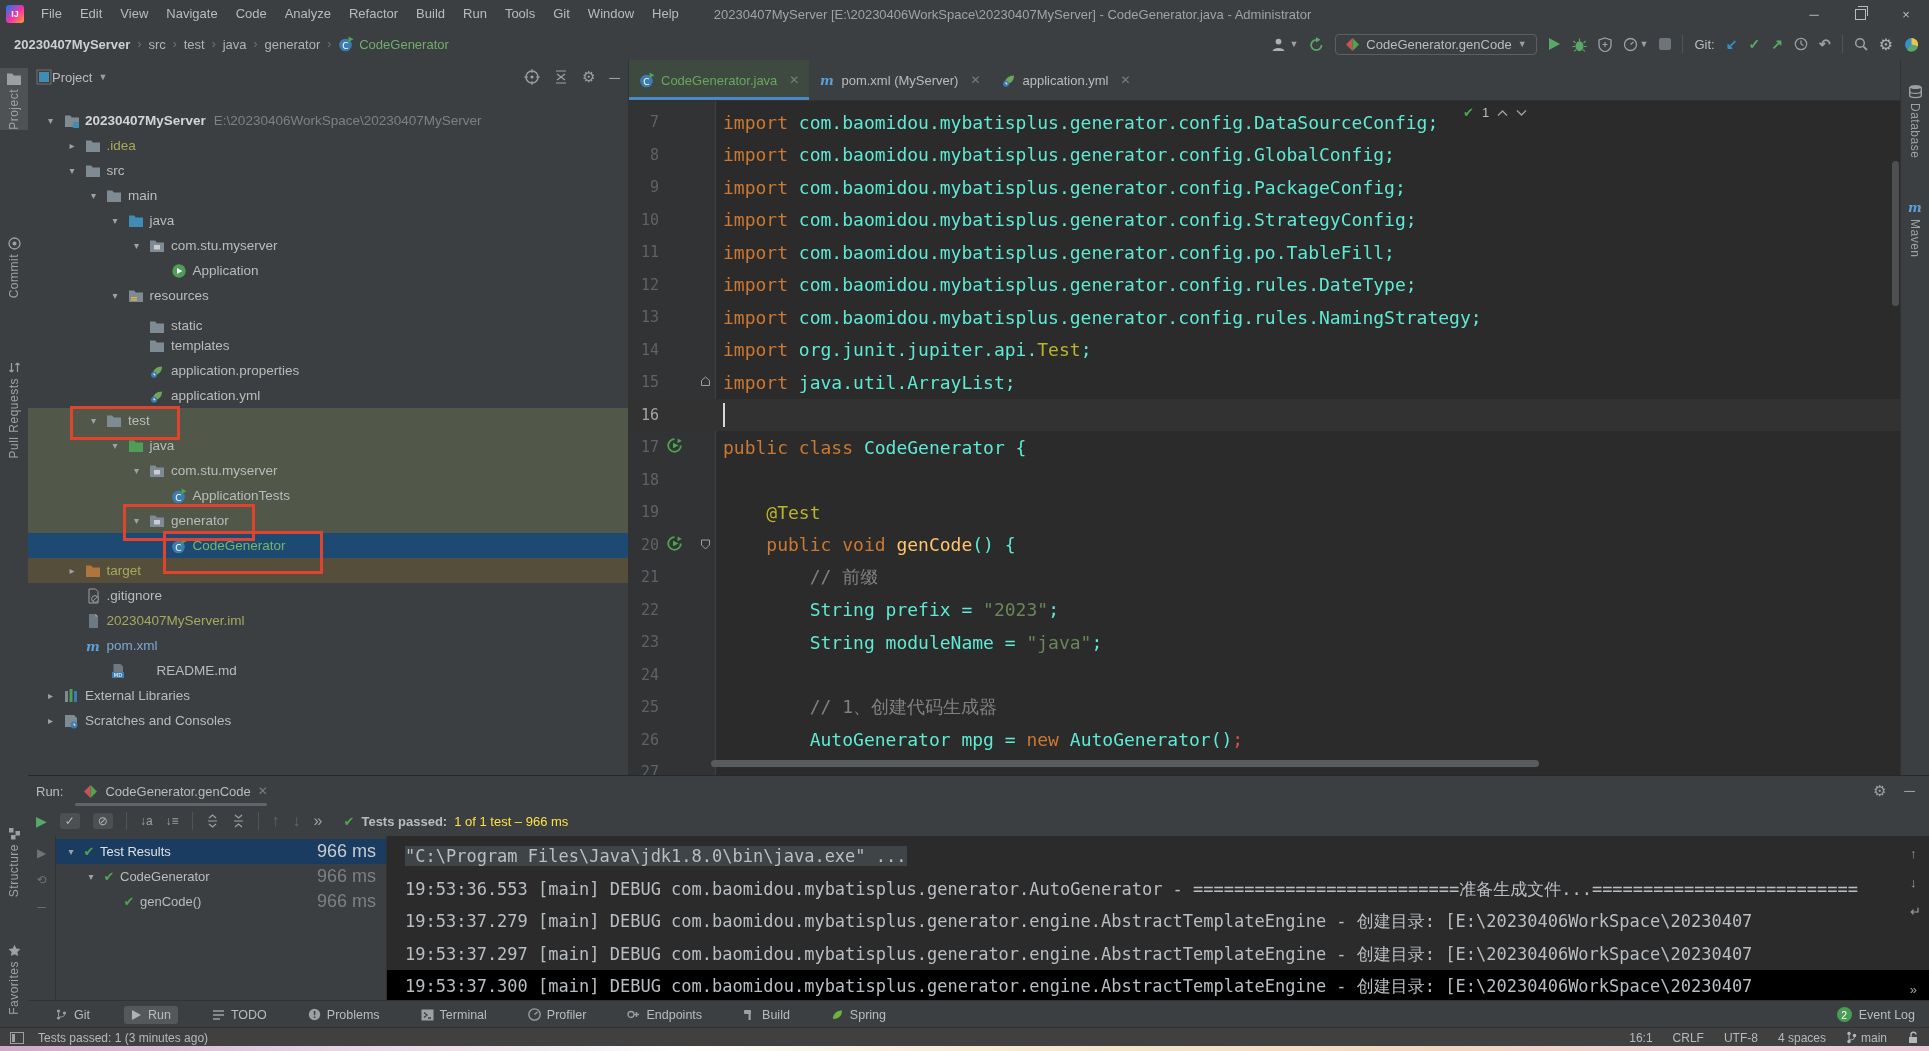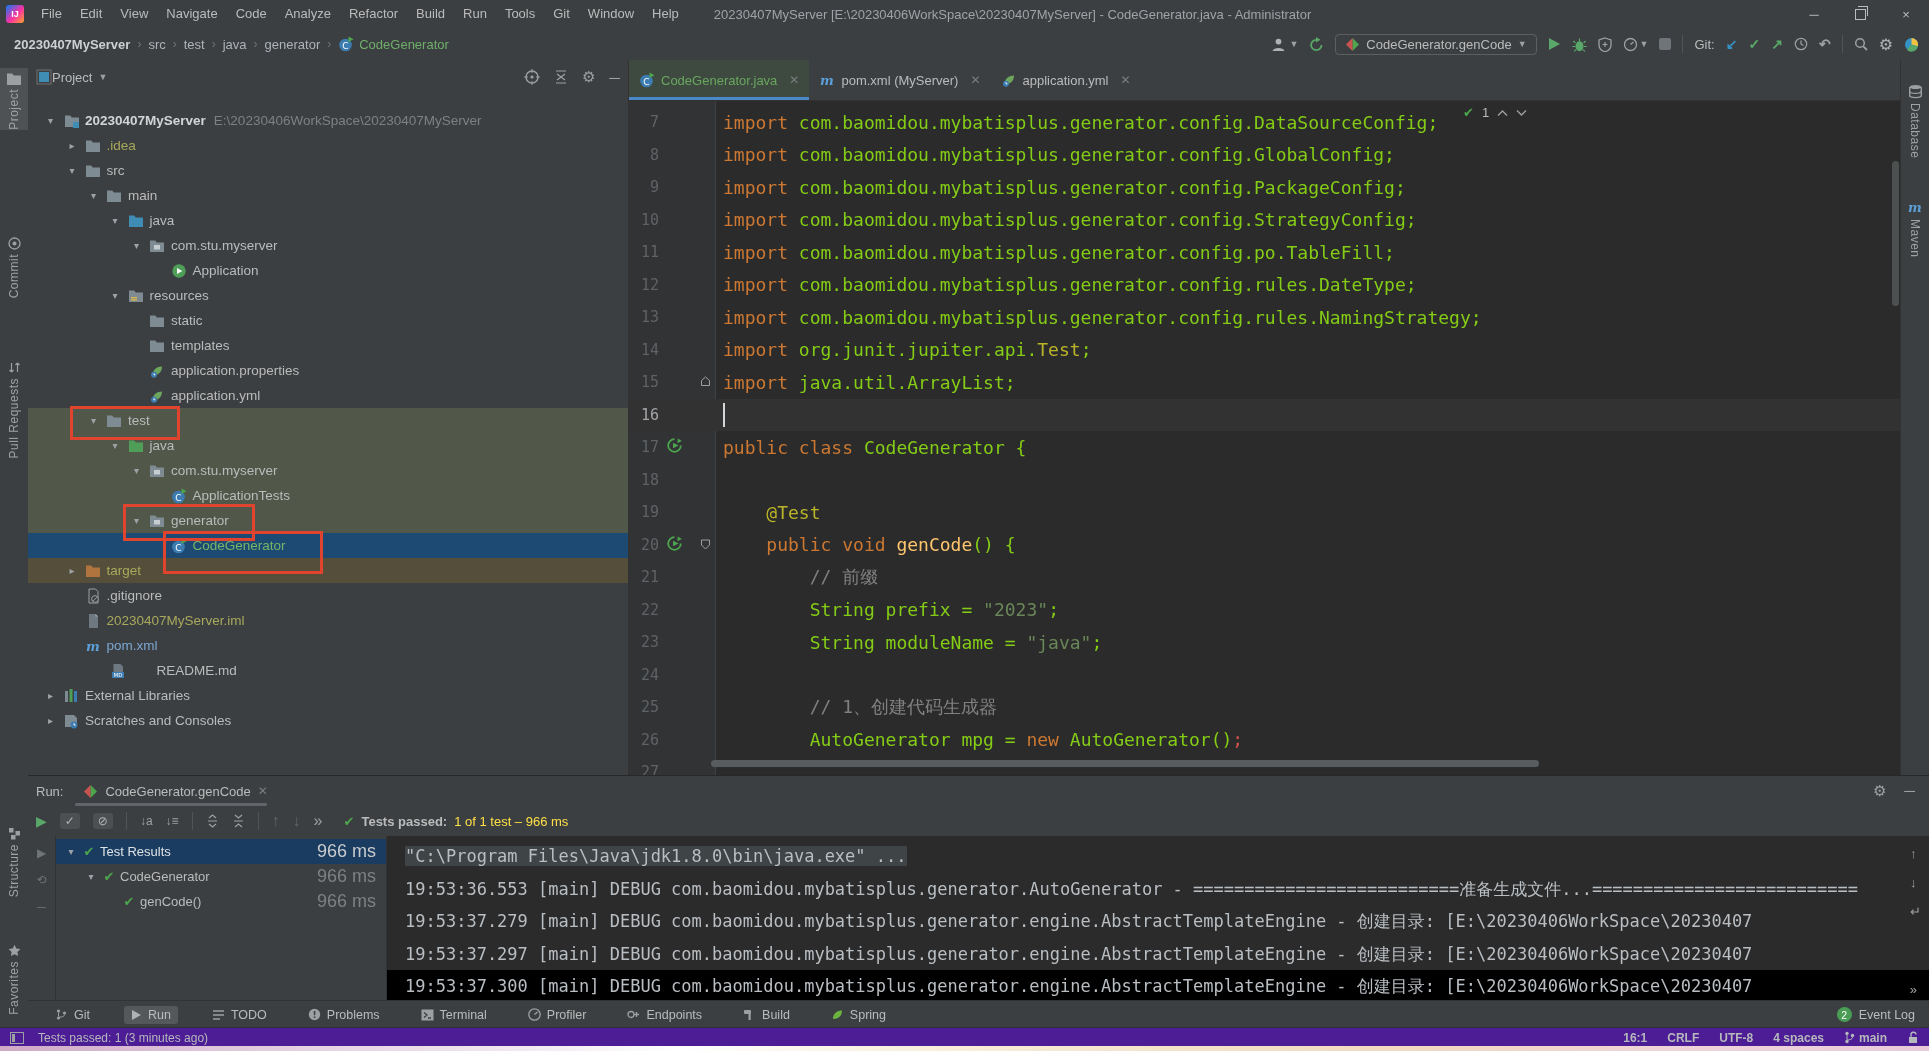--- a/index.html
+++ b/index.html
@@ -72,21 +72,21 @@
   .code-area{position:absolute;left:0;top:41px;right:0;bottom:0;}
   .gutter-bg{position:absolute;left:0;top:0;bottom:0;width:86px;background:#313335;border-right:1px solid #3f4244;}
   .code-lines{position:absolute;left:0;top:5px;right:0;font-family:"DejaVu Sans Mono",monospace;font-size:18px;}
   .code-line{height:32.5px;position:relative;display:flex;align-items:center;}
   .code-line.caret-line{background:#323232;}
   .ln-num{position:absolute;left:0;width:30px;text-align:right;color:#606366;font-size:15px;font-family:"DejaVu Sans Mono",monospace;}
   .caret-line .ln-num{color:#a4a7aa;}
   .gut-run{position:absolute;left:38px;top:7px;}
   .gut-fold{position:absolute;left:71px;top:10px;}
   .ln-text{margin-left:94px;white-space:pre;}
-  .tok-kw{color:#cc7832;}.tok-pl{color:#84cc16;}.tok-ann{color:#bbb529;}
+  .tok-kw{color:#cc7832;}.tok-pl{color:#5eead4;}.tok-ann{color:#bbb529;}
   .tok-mn{color:#ffc66d;}.tok-str{color:#6a8759;}.tok-cmt{color:#808080;}.tok-err{color:#d25252;}
   .caret-bar{display:inline-block;width:2px;height:24px;background:#d4d7da;vertical-align:middle;}
   .inspect{position:absolute;left:834px;top:4px;display:flex;align-items:center;gap:8px;
     color:#bbbbbb;font-size:13px;}
   .inspect .chev{color:#9da0a3;}
   .vscroll{position:absolute;right:2px;top:60px;width:7px;height:145px;background:#5a5d5f;border-radius:4px;opacity:.75;}
   .hscroll{position:absolute;left:82px;bottom:8px;width:828px;height:7px;background:#595c5e;border-radius:4px;}
   
   .run-panel{position:absolute;left:28px;top:775px;right:0;height:225px;background:#3c3f41;border-top:1px solid #282828;}
   .rp-header{height:30px;display:flex;align-items:center;color:#bbbbbb;font-size:13px;position:relative;}
@@ -126,26 +126,26 @@
   .con-more{position:absolute;right:12px;bottom:4px;color:#9da0a3;font-size:13px;font-family:"Liberation Sans",sans-serif;}
   
   .tw-bar{position:absolute;left:28px;top:1000px;right:0;height:27px;background:#3c3f41;
     border-top:1px solid #323232;display:flex;align-items:center;gap:27px;padding-left:20px;font-size:12.5px;color:#bbbbbb;}
   .tw-item{display:flex;align-items:center;gap:6px;padding:2px 7px;border-radius:3px;}
   .tw-item.active{background:#54585a;}
   .tw-right{margin-left:auto;margin-right:14px;display:flex;align-items:center;gap:7px;}
   .badge{width:15px;height:15px;border-radius:50%;background:#499c54;color:#fff;font-size:10.5px;
     display:flex;align-items:center;justify-content:center;}
   
-  .status-bar{position:absolute;left:0;top:1027px;right:0;height:19px;background:#4c1d95;border-top:1px solid #323232;
+  .status-bar{position:absolute;left:0;top:1027px;right:0;height:19px;background:#404040;border-top:1px solid #323232;
     display:flex;align-items:center;font-size:12px;color:#b6b9bc;}
   .sb-left{display:flex;align-items:center;gap:14px;margin-left:10px;}
   .sb-switcher{width:12px;height:10px;border:1px solid #9da0a3;position:relative;}
   .sb-switcher:before{content:"";position:absolute;left:1px;top:1px;bottom:1px;width:3px;background:#9da0a3;}
-  .sb-right{margin-left:auto;display:flex;align-items:center;gap:20px;margin-right:10px;font-weight:bold;}
+  .sb-right{margin-left:auto;display:flex;align-items:center;gap:20px;margin-right:10px;}
   .sb-item{white-space:nowrap;display:flex;align-items:center;gap:4px;}
   
   .desktop-strip{position:absolute;left:0;top:1046px;right:0;height:5px;
     background:linear-gradient(90deg,#cfa9c6 0%,#e5d2e2 16%,#f2ebf1 28%,#ffffff 35%,#f8f0de 47%,#f4e4ca 60%,#f1d8c1 74%,#eed4d9 87%,#e8cada 100%);}
 </style>
 </head>
 <body>
 
 <div class="titlebar">
   <span class="app-logo">IJ</span>
@@ -439,21 +439,21 @@
         <span class="chev">▾</span>
         <span class="icn">
           <svg width="16" height="13">
             <path d="M1 1.5h5.2l1.6 2H15v9.5H1z" fill="#7f8b93"></path>
             <rect x="3" y="8" width="6" height="1.4" fill="#d8b44a"></rect>
             <rect x="3" y="10.2" width="6" height="1.4" fill="#d8b44a"></rect>
           </svg>
         </span>
         <span class="lbl">resources</span>
       </div>
-      <div class="tree-row" style="padding-left: 98px;">
+      <div class="tree-row" style="padding-left: 98px; align-items: flex-end;">
         <span class="chev"></span>
         <span class="icn">
           <svg width="16" height="13">
             <path d="M1 1.5h5.2l1.6 2H15v9.5H1z" fill="#7f8b93"></path>
           </svg>
         </span>
         <span class="lbl">static</span>
       </div>
       <div class="tree-row" style="padding-left: 98px;">
         <span class="chev"></span>

